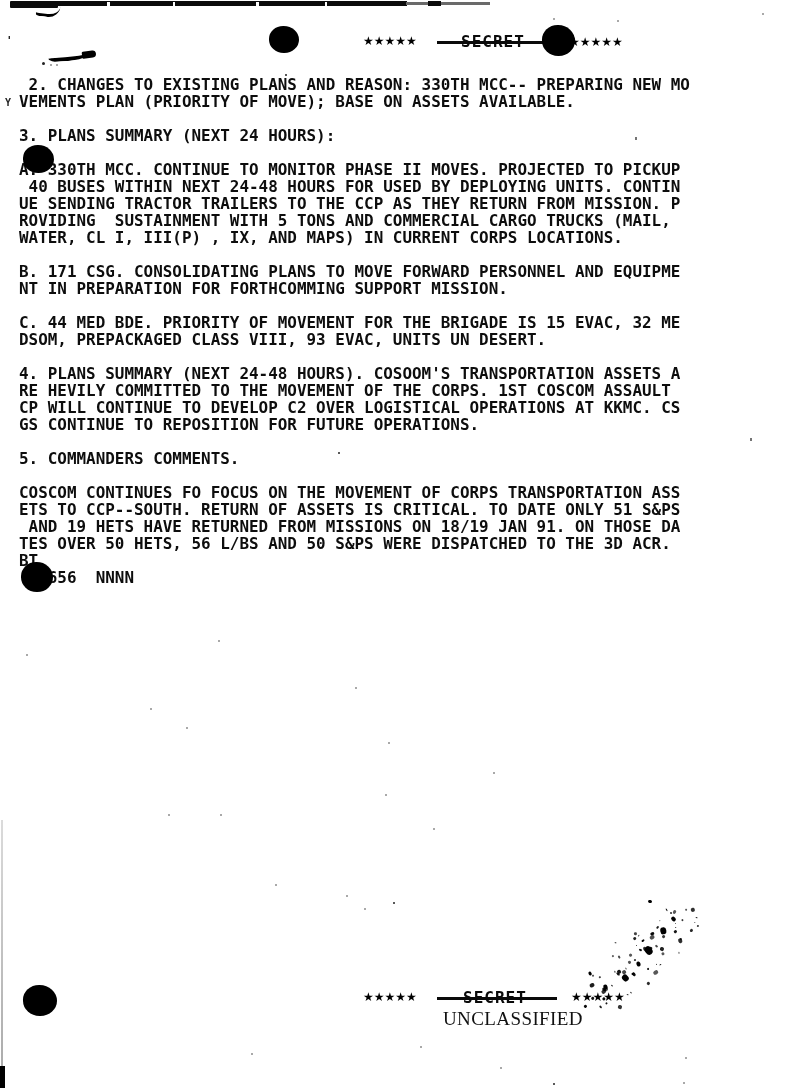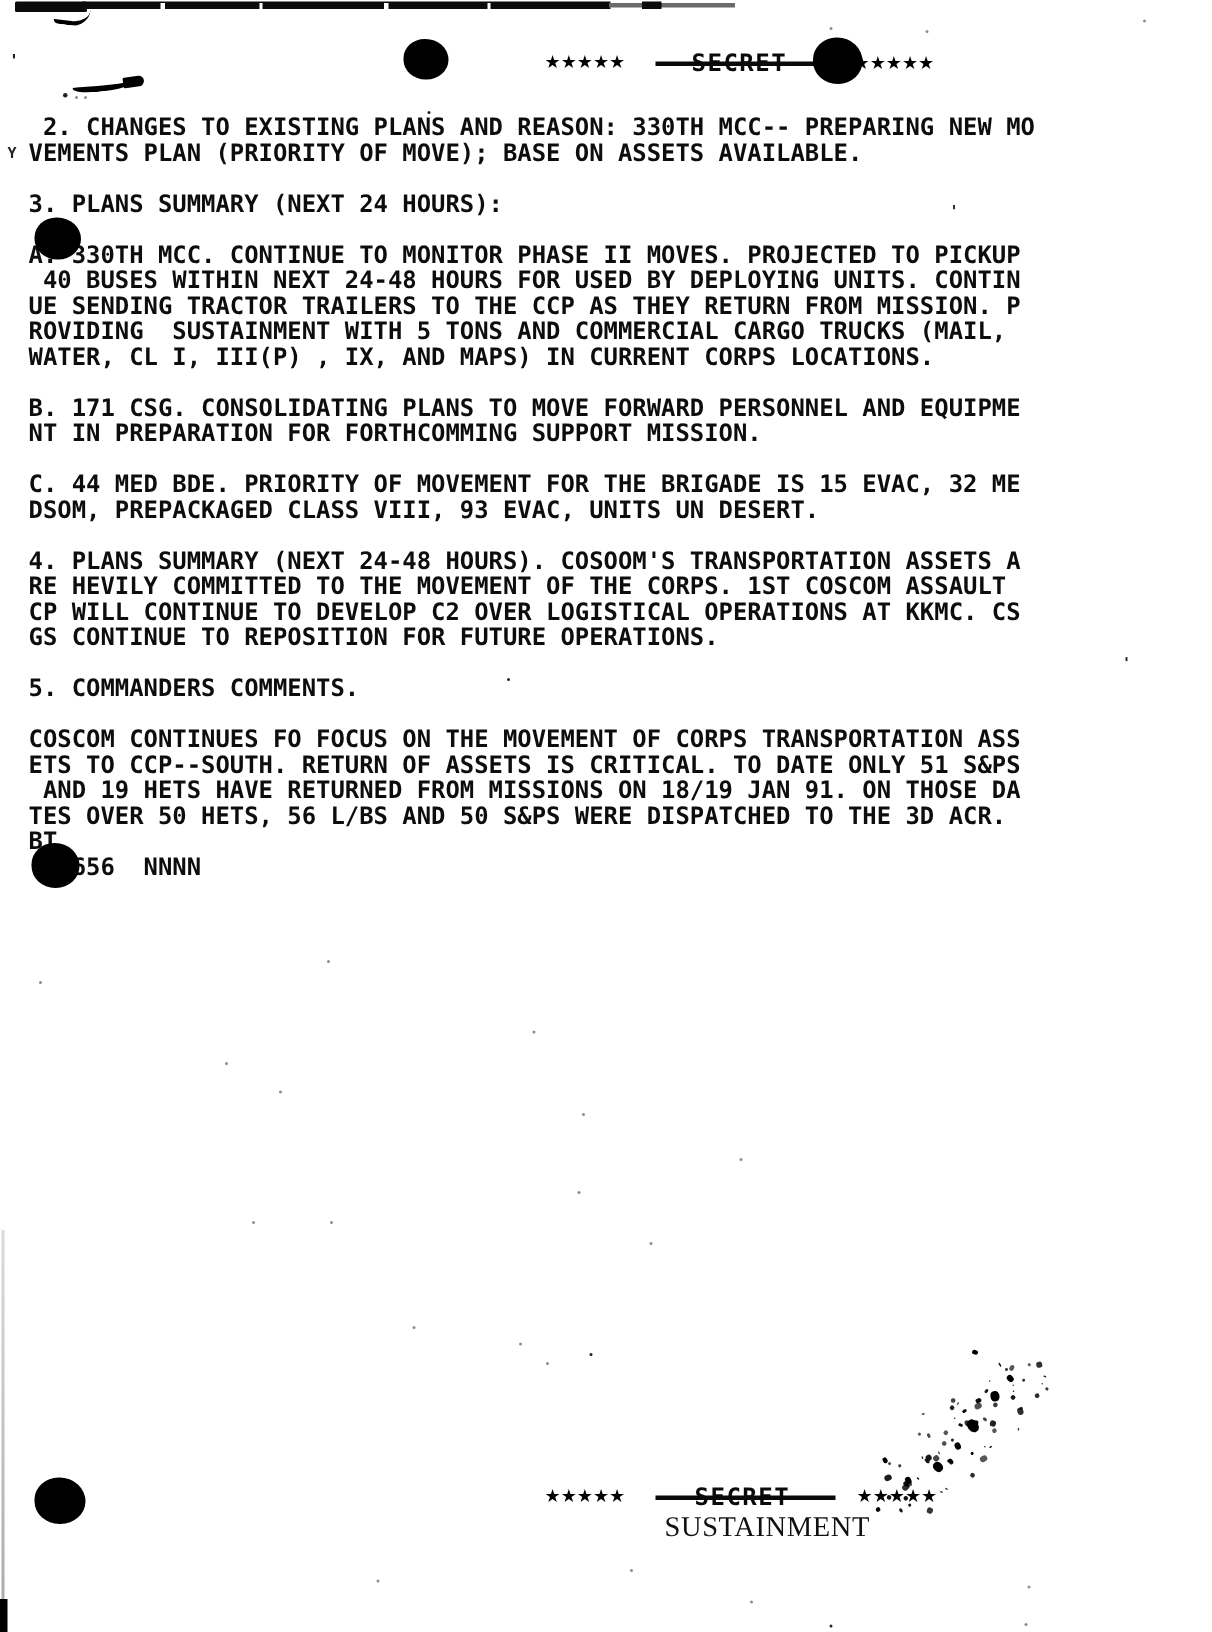--- a/index.html
+++ b/index.html
@@ -121,21 +121,21 @@
   <div class="speck dark" style="left:338px;top:452px;"></div>
 
   <div>
     <div class="blob" style="left:23px;top:985px;width:34px;height:31px;"></div>
     <span class="stars" style="left:363px;top:990px;">★★★★★</span>
     <span class="secret" style="left:463px;top:988px;">
       <span class="strike-line" style="left:-26px;right:-30px;"></span>
       <span>SECRET</span>
     </span>
     <span class="stars" style="left:571px;top:990px;">★★★★★</span>
-    <span class="declass" style="left:443px;top:1008px;">SUSTAINMENT</span>
+    <span class="declass" style="left:443px;top:1008px;">UNCLASSIFIED</span>
   </div>
 
   <div class="splatter" id="splatter">
       <div class="splat" style="left: 644px; top: 947px; width: 9px; height: 7.2px; transform: rotate(52.4077deg);"></div>
       <div class="splat" style="left: 622px; top: 975px; width: 7px; height: 5.6px; transform: rotate(46.7837deg);"></div>
       <div class="splat" style="left: 660px; top: 928px; width: 7px; height: 5.6px; transform: rotate(82.3446deg);"></div>
       <div class="splat" style="left: 603px; top: 985px; width: 5px; height: 4px; transform: rotate(62.8844deg);"></div>
       <div class="splat" style="left: 636px; top: 962px; width: 5px; height: 4px; transform: rotate(67.7773deg);"></div>
       <div class="splat" style="left: 588px; top: 972px; width: 4px; height: 3.2px; transform: rotate(62.049deg);"></div>
       <div class="splat" style="left: 671px; top: 917px; width: 5px; height: 4px; transform: rotate(46.9005deg);"></div>

